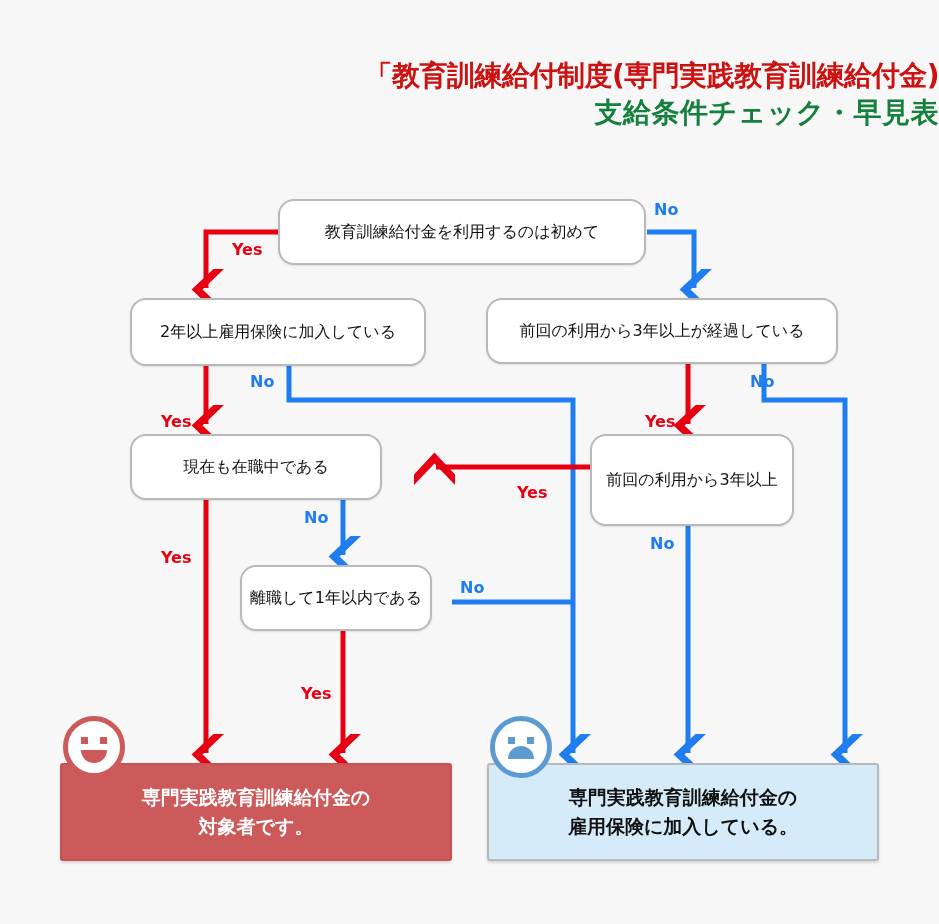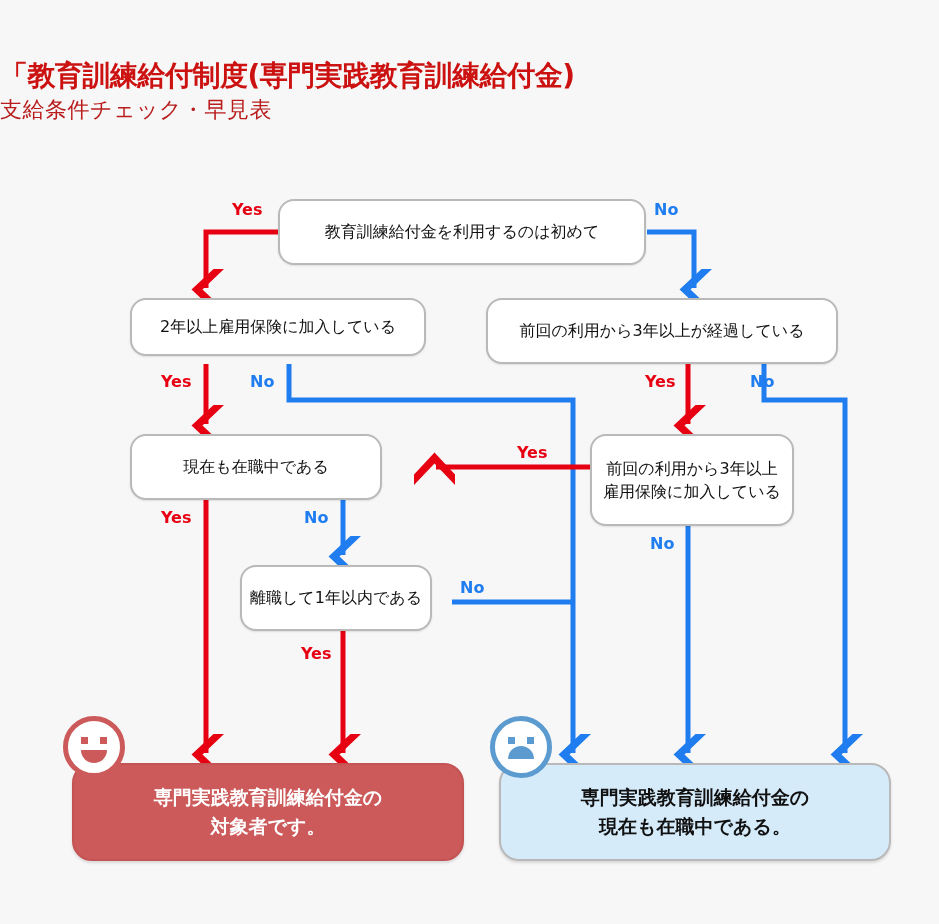--- a/index.html
+++ b/index.html
@@ -15,35 +15,35 @@
     font-family: "DejaVu Sans", "Liberation Sans", sans-serif;
     -webkit-font-smoothing: antialiased;
   }
 
   
   #title-block {
     position: absolute;
     left: 0;
     top: 58px;
     width: 939px;
-    text-align: left;
+    text-align: right;
   }
   #title-line-1 {
     display: block;
     font-size: 28px;
     font-weight: bold;
     color: #cc1111;
     letter-spacing: -0.5px;
     line-height: 1.32;
   }
   #title-line-2 {
     display: block;
-    font-size: 22px;
-    font-weight: normal;
-    color: #b91c1c;
+    font-size: 28px;
+    font-weight: bold;
+    color: #15803d;
     letter-spacing: 0.5px;
     line-height: 1.32;
   }
 
   
   #connector-layer {
     position: absolute;
     left: 0;
     top: 0;
     width: 939px;
@@ -62,43 +62,42 @@
     justify-content: center;
     text-align: center;
     font-size: 16px;
     color: #111111;
     line-height: 1.45;
     box-shadow: 0 1px 2px rgba(0,0,0,0.10);
     z-index: 5;
   }
 
   #node-first-time   { left: 278px; top: 199px; width: 368px; height: 66px; }
-  #node-two-years    { left: 130px; top: 298px; width: 296px; height: 58px; }
+  #node-two-years    { left: 130px; top: 298px; width: 296px; height: 68px; }
   #node-three-years  { left: 486px; top: 298px; width: 352px; height: 66px; }
   #node-still-employed { left: 130px; top: 434px; width: 252px; height: 66px; }
   #node-three-years-insured { left: 590px; top: 434px; width: 204px; height: 92px; }
   #node-within-one-year { left: 240px; top: 565px; width: 192px; height: 66px; }
 
   .node-line { display: block; }
 
   
   .result {
     position: absolute;
     box-sizing: border-box;
-    border-radius: 20px;
+    border-radius: 3px;
     display: flex;
     align-items: center;
     justify-content: center;
     text-align: center;
     font-size: 19px;
     font-weight: bold;
     line-height: 1.55;
     box-shadow: 0 2px 3px rgba(0,0,0,0.13);
     z-index: 6;
-    margin-left: 12px;
   }
   #result-eligible {
     left: 60px; top: 763px; width: 392px; height: 98px;
     background: #cc5a5a;
     border: 2px solid #c45353;
     color: #ffffff;
   }
   #result-not-eligible {
     left: 487px; top: 763px; width: 392px; height: 98px;
     background: #d5ebfa;
@@ -122,21 +121,21 @@
   .face-svg { display: block; width: 100%; height: 100%; }
 
   
   .edge-label {
     position: absolute;
     font-size: 16px;
     font-weight: bold;
     white-space: nowrap;
     z-index: 7;
   }
-  .label-yes { color: #e60012; }
+  .label-yes { color: #e60012; margin-top: 40px; }
   .label-no  { color: #1f7df0; }
 </style>
 </head>
 <body>
 
 <div id="title-block">
   <span id="title-line-1">「教育訓練給付制度(専門実践教育訓練給付金)</span>
   <span id="title-line-2">支給条件チェック・早見表</span>
 </div>
 
@@ -220,39 +219,38 @@
   <span class="node-line">前回の利用から3年以上が経過している</span>
 </div>
 
 <div class="node" id="node-still-employed">
   <span class="node-line">現在も在職中である</span>
 </div>
 
 <div class="node" id="node-three-years-insured">
   <div>
     <span class="node-line">前回の利用から3年以上</span>
-    <span class="node-line">雇用保険に加入している</span>
   </div>
 </div>
 
 <div class="node" id="node-within-one-year">
   <span class="node-line">離職して1年以内である</span>
 </div>
 
 <div class="result" id="result-eligible">
   <div>
     <span class="result-line">専門実践教育訓練給付金の</span>
     <span class="result-line">対象者です。</span>
   </div>
 </div>
 
 <div class="result" id="result-not-eligible">
   <div>
     <span class="result-line">専門実践教育訓練給付金の</span>
-    <span class="result-line">現在も在職中である。</span>
+    <span class="result-line">雇用保険に加入している。</span>
   </div>
 </div>
 
 <div class="face-badge" id="face-happy">
   <svg class="face-svg" viewBox="0 0 52 52" xmlns="http://www.w3.org/2000/svg">
     <rect x="13" y="16" width="7" height="7" fill="#cc5a5a"></rect>
     <rect x="32" y="16" width="7" height="7" fill="#cc5a5a"></rect>
     <path d="M13,29 A13,13 0 0 0 39,29 Z" fill="#cc5a5a"></path>
   </svg>
 </div>

